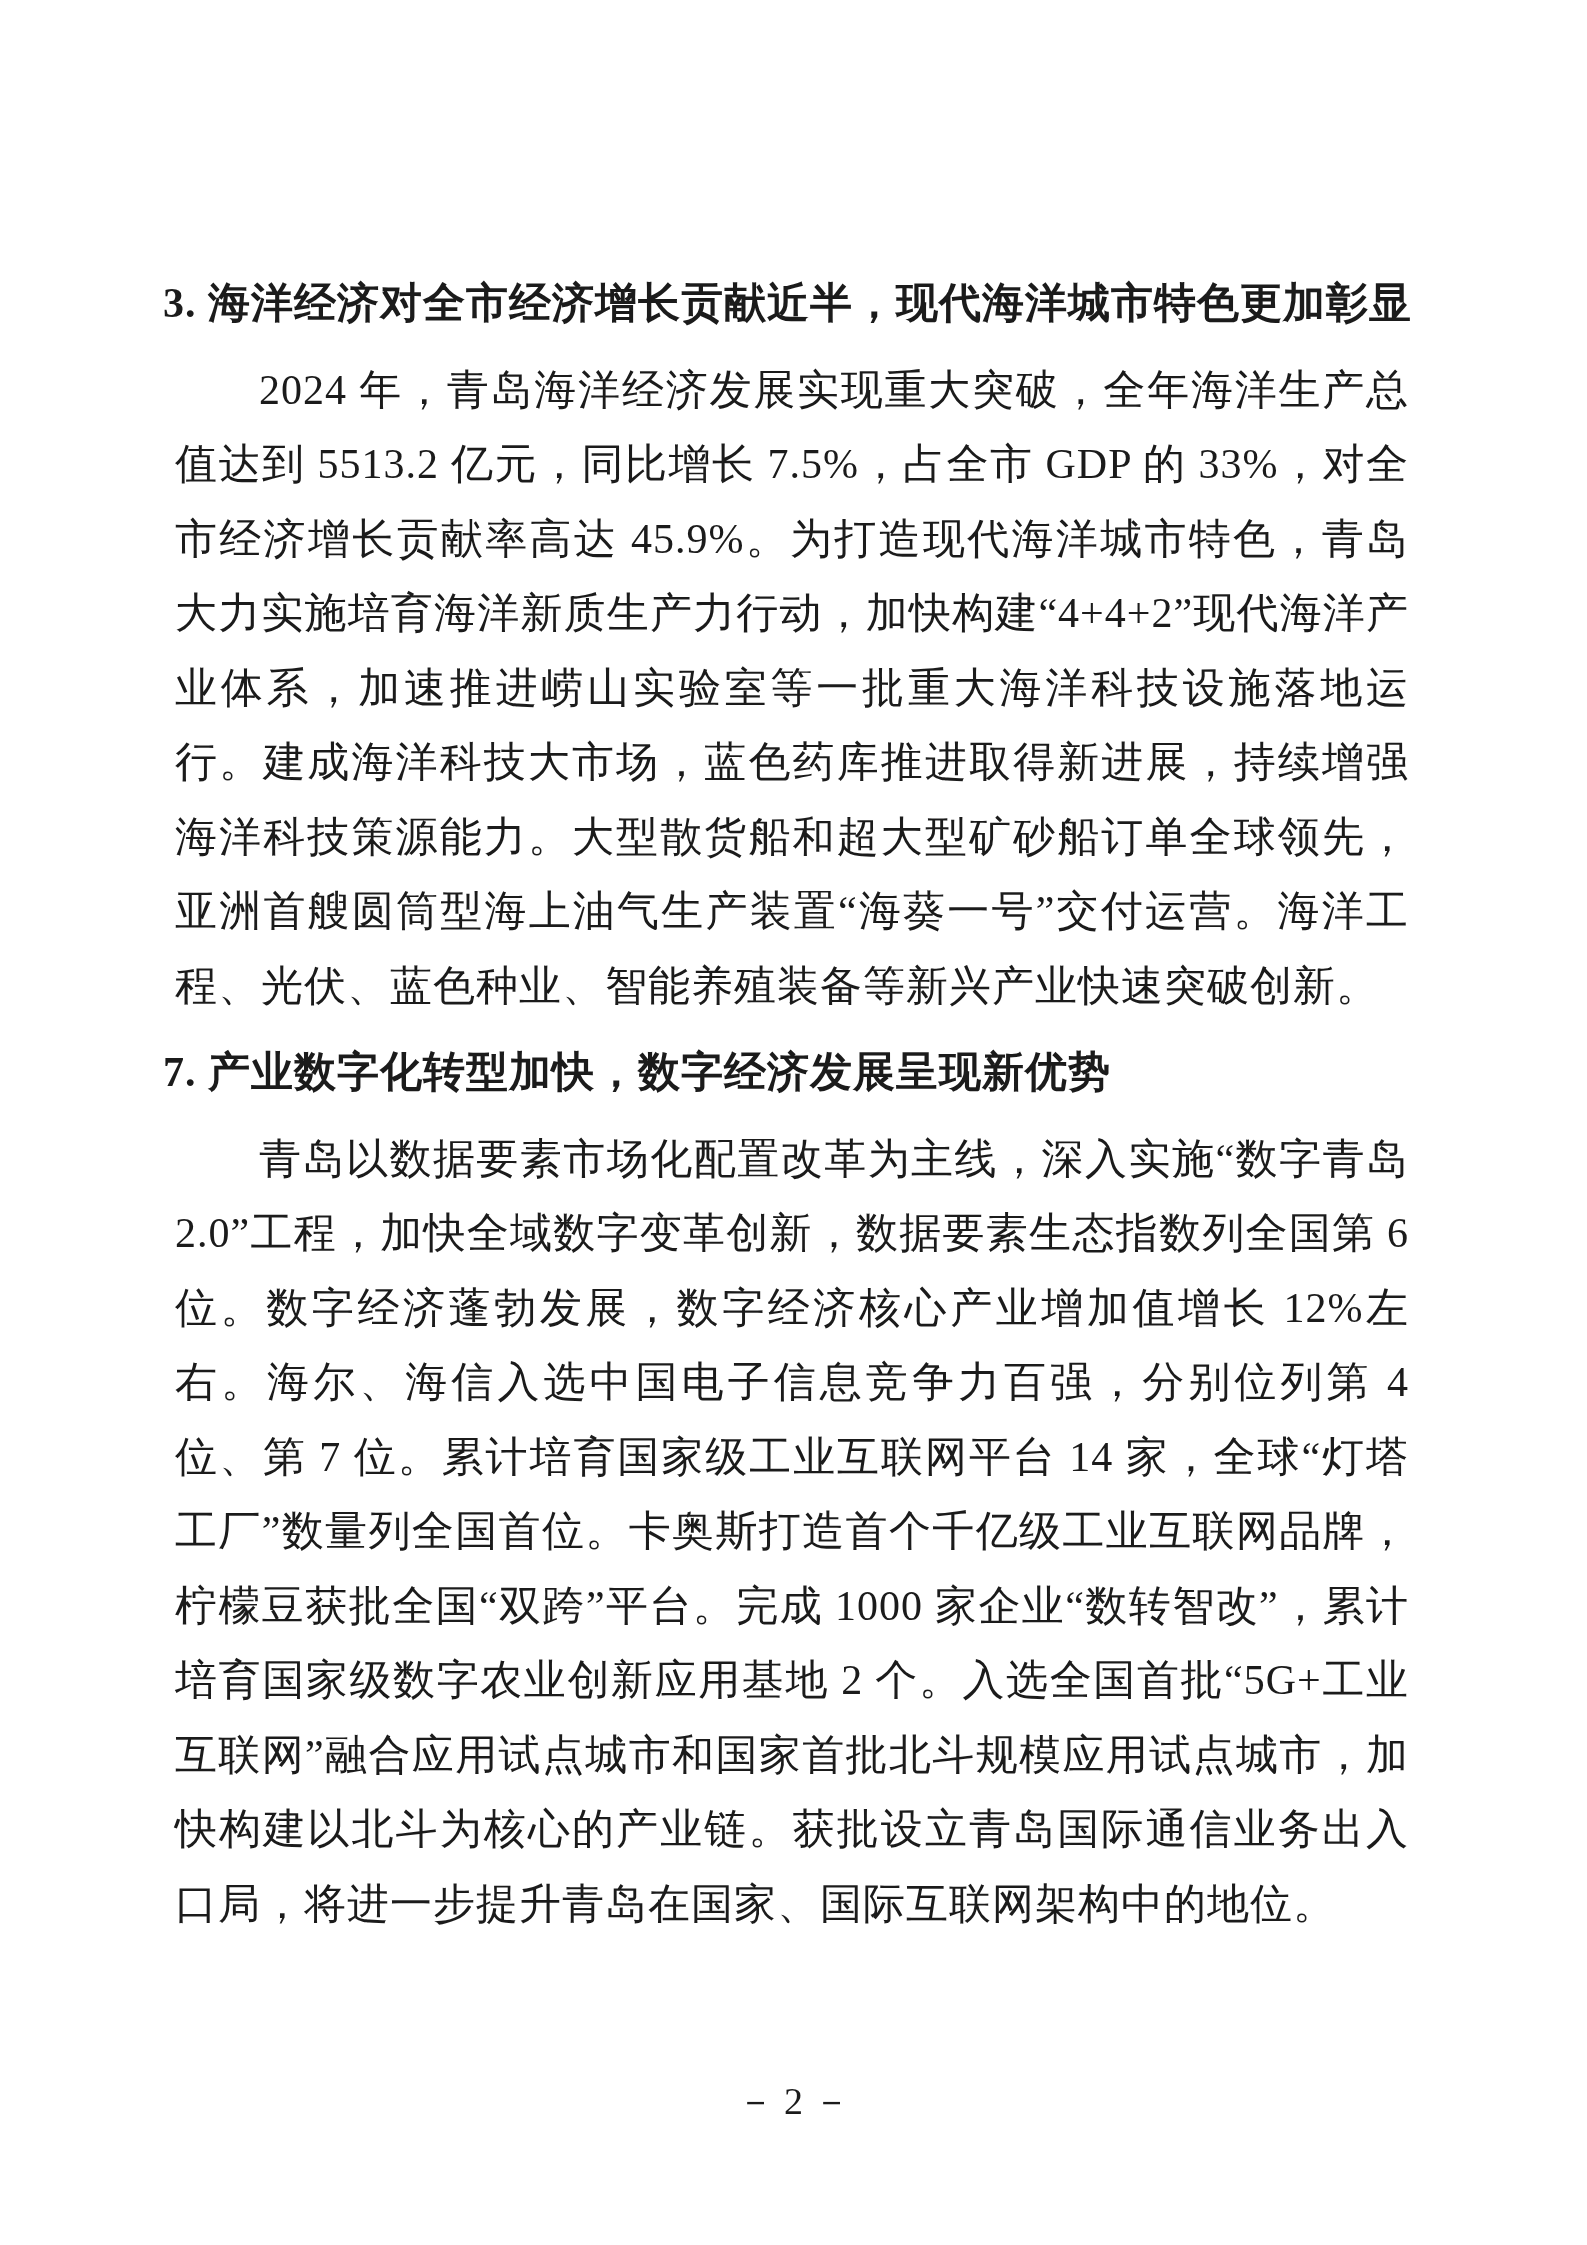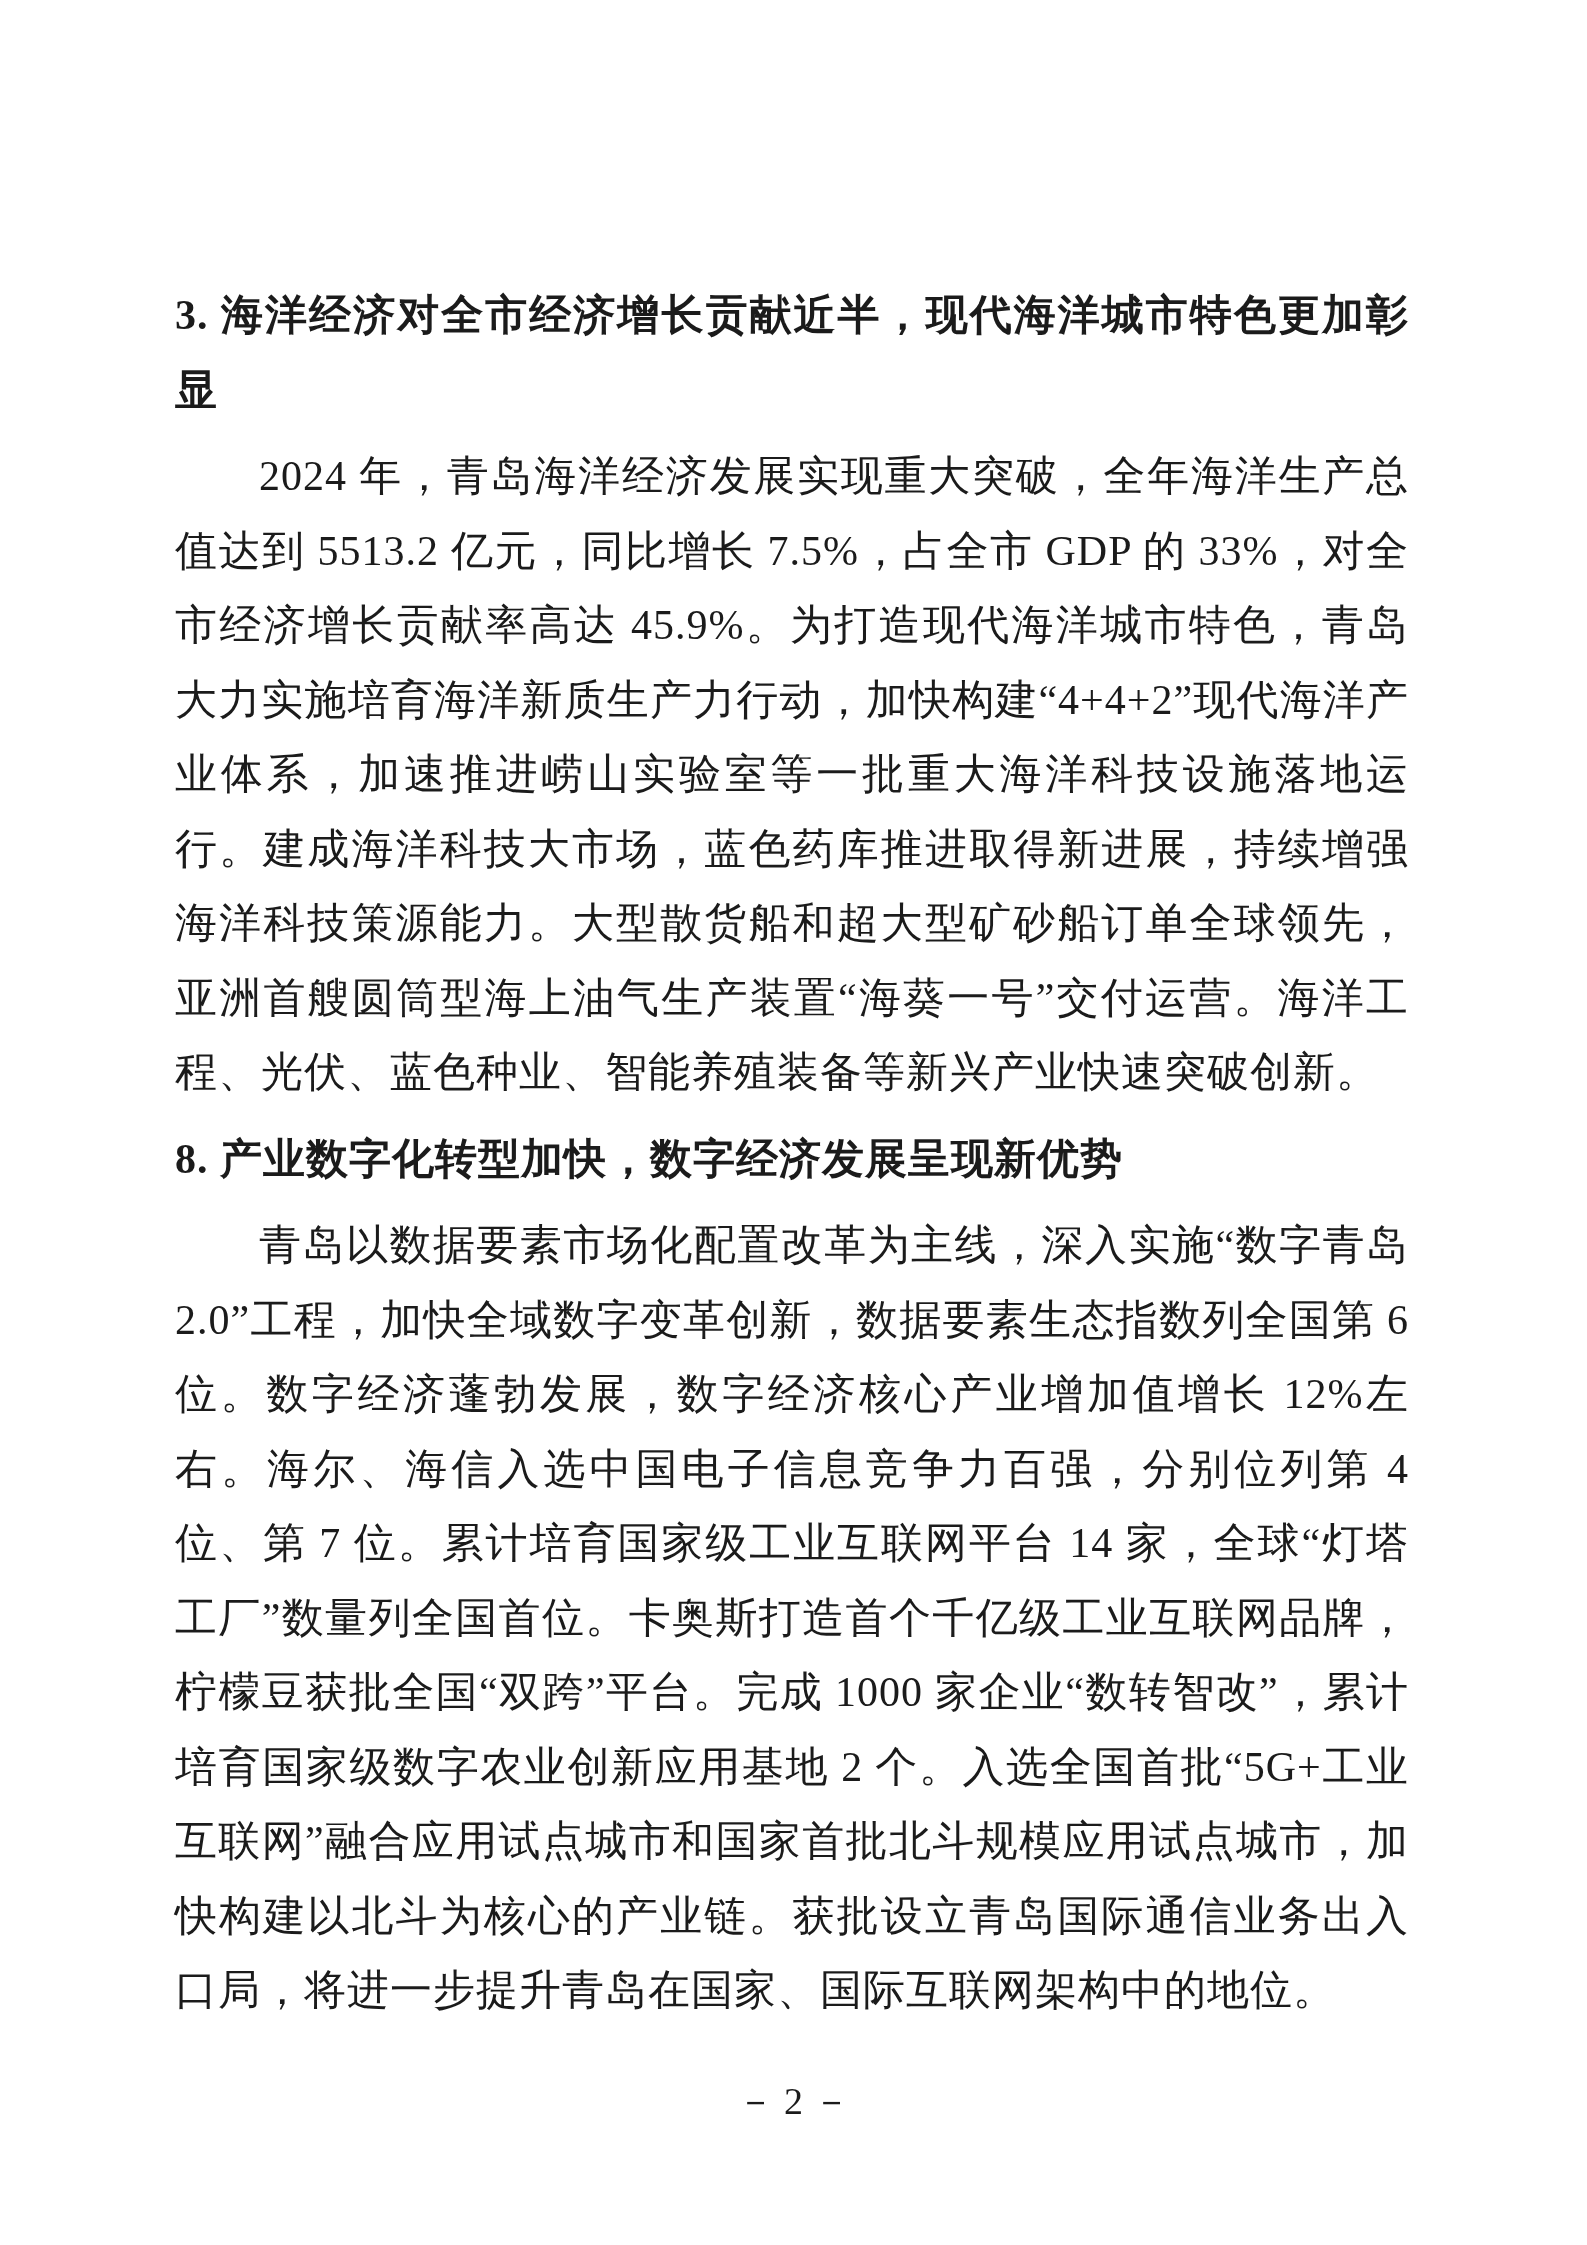--- a/index.html
+++ b/index.html
@@ -21,21 +21,21 @@
     position: absolute;
     left: 163px;
     top: 266px;
     width: 1258px;
     font-size: 42px;
     line-height: 74.5px;
     text-align: justify;
     text-justify: inter-ideograph;
   }
   .heading {
-    margin: 12px;
+    margin: 0;
     font-size: 42px;
     font-weight: bold;
     letter-spacing: 1px;
   }
   .para {
     margin: 12px;
     text-indent: 2em;
     letter-spacing: 1px;
   }
   .footer {
@@ -49,17 +49,17 @@
     color: #1b1b1b;
   }
 </style>
 </head>
 <body>
 
 <div class="page">
   <div class="content">
     <div class="heading">3. 海洋经济对全市经济增长贡献近半，现代海洋城市特色更加彰显</div>
     <p class="para">2024 年，青岛海洋经济发展实现重大突破，全年海洋生产总值达到 5513.2 亿元，同比增长 7.5%，占全市 GDP 的 33%，对全市经济增长贡献率高达 45.9%。为打造现代海洋城市特色，青岛大力实施培育海洋新质生产力行动，加快构建“4+4+2”现代海洋产业体系，加速推进崂山实验室等一批重大海洋科技设施落地运行。建成海洋科技大市场，蓝色药库推进取得新进展，持续增强海洋科技策源能力。大型散货船和超大型矿砂船订单全球领先，亚洲首艘圆筒型海上油气生产装置“海葵一号”交付运营。海洋工程、光伏、蓝色种业、智能养殖装备等新兴产业快速突破创新。</p>
-    <div class="heading">8. 产业数字化转型加快，数字经济发展呈现新优势</div>
+    <div class="heading">7. 产业数字化转型加快，数字经济发展呈现新优势</div>
     <p class="para">青岛以数据要素市场化配置改革为主线，深入实施“数字青岛 2.0”工程，加快全域数字变革创新，数据要素生态指数列全国第 6 位。数字经济蓬勃发展，数字经济核心产业增加值增长 12%左右。海尔、海信入选中国电子信息竞争力百强，分别位列第 4 位、第 7 位。累计培育国家级工业互联网平台 14 家，全球“灯塔工厂”数量列全国首位。卡奥斯打造首个千亿级工业互联网品牌，柠檬豆获批全国“双跨”平台。完成 1000 家企业“数转智改”，累计培育国家级数字农业创新应用基地 2 个。入选全国首批“5G+工业互联网”融合应用试点城市和国家首批北斗规模应用试点城市，加快构建以北斗为核心的产业链。获批设立青岛国际通信业务出入口局，将进一步提升青岛在国家、国际互联网架构中的地位。</p>
   </div>
   <div class="footer">－ 2 －</div>
 </div>
 
 </body></html>

